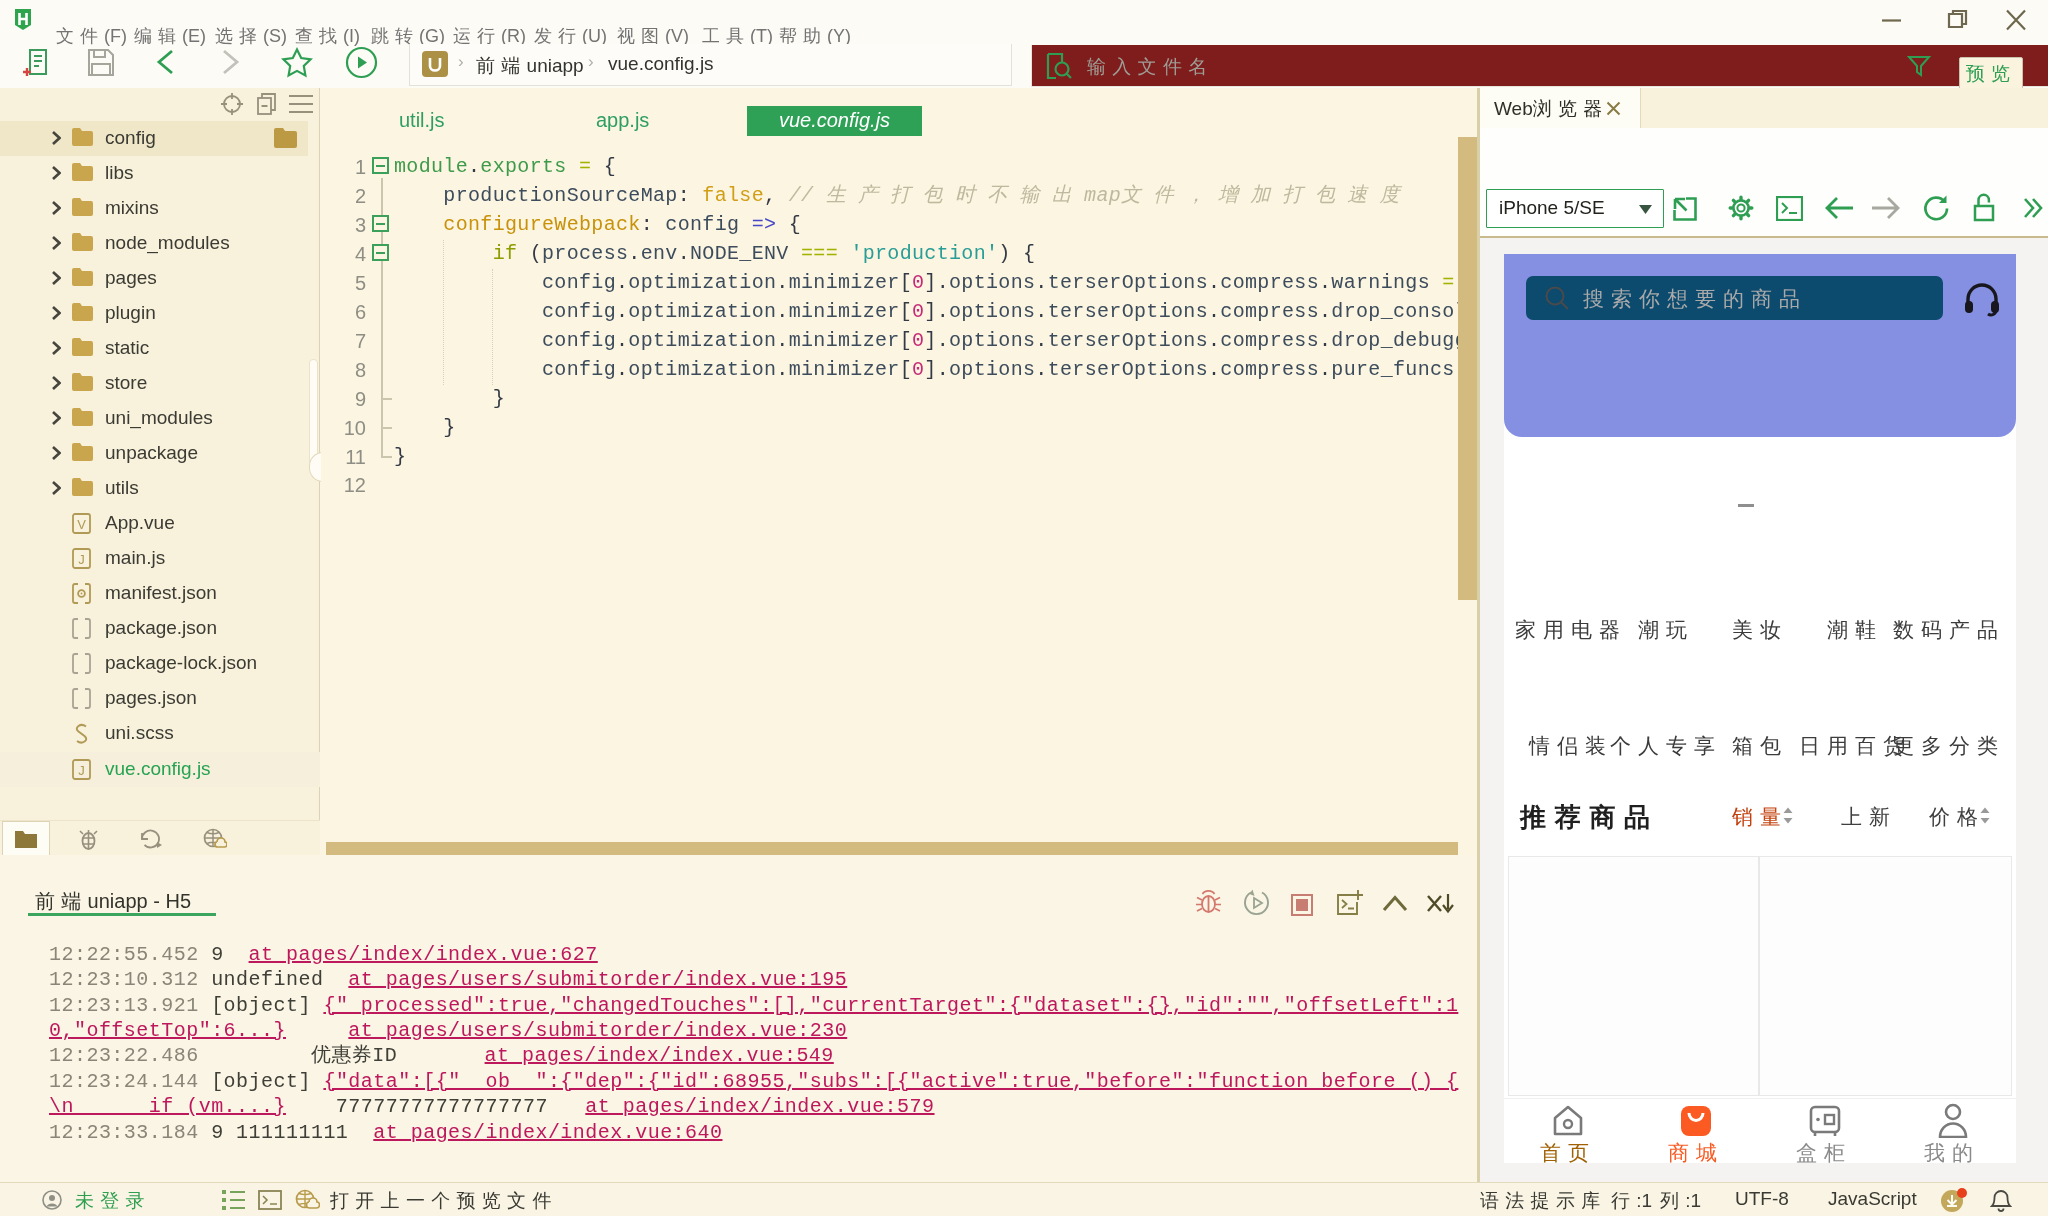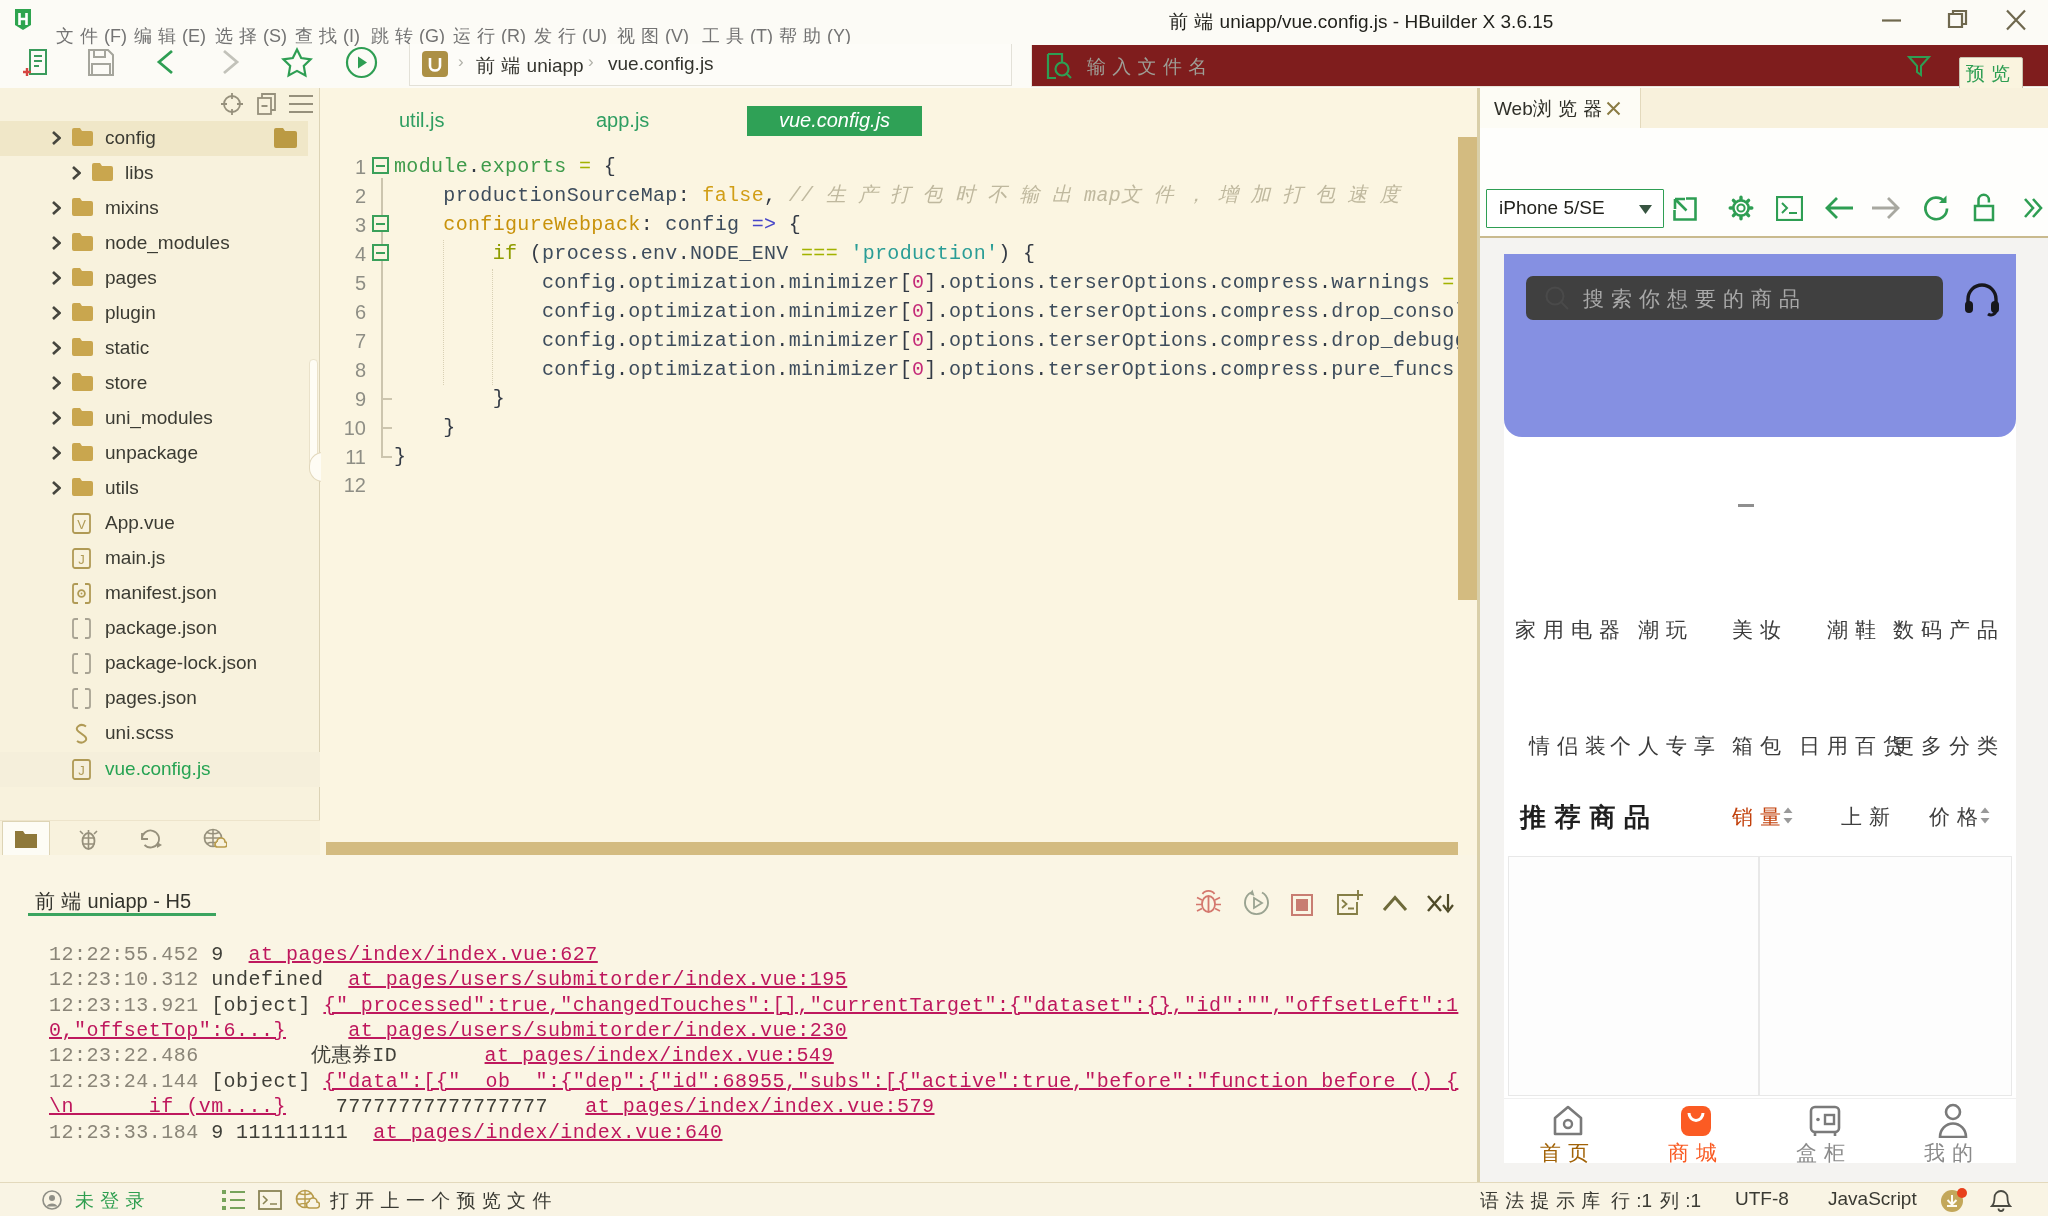--- a/index.html
+++ b/index.html
@@ -58,21 +58,20 @@
   <span class="menu" style="left:56px"><span class="lsM">文件</span>(F)</span>
   <span class="menu" style="left:134px"><span class="lsM">编辑</span>(E)</span>
   <span class="menu" style="left:215px"><span class="lsM">选择</span>(S)</span>
   <span class="menu" style="left:295px"><span class="lsM">查找</span>(I)</span>
   <span class="menu" style="left:371px"><span class="lsM">跳转</span>(G)</span>
   <span class="menu" style="left:453px"><span class="lsM">运行</span>(R)</span>
   <span class="menu" style="left:534px"><span class="lsM">发行</span>(U)</span>
   <span class="menu" style="left:617px"><span class="lsM">视图</span>(V)</span>
   <span class="menu" style="left:702px"><span class="lsM">工具</span>(T)</span>
   <span class="menu" style="left:779px"><span class="lsM">帮助</span>(Y)</span>
-  <span id="wintitle"><span class="lsA">前端</span>uniapp/vue.config.js - HBuilder X 3.6.15</span>
 
   <svg class="abs" style="left:1878px;top:8px" width="150" height="24" viewBox="0 0 150 24">
     <path d="M4 12.5 h19" stroke="#6F684E" stroke-width="2.2"></path>
     <path d="M71 6 h13 v13 h-13 z" fill="none" stroke="#6F684E" stroke-width="2.2"></path>
     <path d="M75 6 v-3 h13 v13 h-3" fill="none" stroke="#6F684E" stroke-width="2.2"></path>
     <path d="M129 2.5 l18 19 M147 2.5 l-18 19" stroke="#6F684E" stroke-width="2.2"></path>
   </svg>
 
   <svg class="abs" style="left:23px;top:46px" width="30" height="33" viewBox="0 0 30 33">
     <path d="M7 4 h16 v24 h-16 z" fill="none" stroke="#3A9B5C" stroke-width="2"></path>
@@ -142,21 +141,21 @@
           <path d="M2 2 L8.5 8 L2 14" fill="none" stroke="#46463E" stroke-width="2.6"></path>
         </svg>
         <svg class="ficon" width="21" height="18" viewBox="0 0 21 18">
           <path d="M0 2 q0-2 2-2 h6 l2 3 h9 q2 0 2 2 v11 q0 2 -2 2 h-17 q-2 0 -2-2 z" fill="#C9A64E"></path>
         </svg>
         <span class="label" style="">config</span>
         <svg class="abs" style="left:274px;top:7px" width="23" height="20" viewBox="0 0 23 20">
           <path d="M0 2 q0-2 2-2 h7 l2 3 h10 q2 0 2 2 v13 q0 2 -2 2 h-19 q-2 0 -2-2 z" fill="#BB9A43"></path>
         </svg>
       </div>
-<div class="trow" style="top:68px;margin-left:20px;">
+<div class="trow" style="top:68px;">
         <svg class="arr" width="10" height="16" viewBox="0 0 10 16">
           <path d="M2 2 L8.5 8 L2 14" fill="none" stroke="#46463E" stroke-width="2.6"></path>
         </svg>
         <svg class="ficon" width="21" height="18" viewBox="0 0 21 18">
           <path d="M0 2 q0-2 2-2 h6 l2 3 h9 q2 0 2 2 v11 q0 2 -2 2 h-17 q-2 0 -2-2 z" fill="#C9A64E"></path>
         </svg>
         <span class="label" style="">libs</span>
       </div>
 <div class="trow" style="top:103px;">
         <svg class="arr" width="10" height="16" viewBox="0 0 10 16">
@@ -454,21 +453,21 @@
   <svg class="abs" style="left:492px;top:105px" width="24" height="29" viewBox="0 0 24 29">
     <rect x="3" y="13" width="18" height="14" fill="none" stroke="#2E9E53" stroke-width="2.5"></rect>
     <path d="M6.5 13 v-6 a5.2 5.2 0 0 1 10.4 0 v2.5" fill="none" stroke="#2E9E53" stroke-width="2.5"></path>
   </svg>
   <svg class="abs" style="left:543px;top:109px" width="20" height="22" viewBox="0 0 20 22">
       <path d="M2 2 l8 9 -8 9 M10 2 l8 9 -8 9" fill="none" stroke="#2E9E53" stroke-width="2.6"></path>
     </svg>
 
   <div class="abs" id="phone" style="left:24px;top:166px;width:512px;height:909px;background:#fff">
     <div class="abs" style="left:0;top:0;width:512px;height:183px;background:#8590E2;border-radius:0 0 18px 18px"></div>
-    <div class="abs" style="left:22px;top:22px;width:417px;height:44px;background:#404040;border-radius:7px">
+    <div class="abs" style="left:22px;top:22px;width:417px;height:44px;background:#0c4a6e;border-radius:7px">
       <svg class="abs" style="left:18px;top:9px" width="26" height="26" viewBox="0 0 26 26">
         <circle cx="11" cy="11" r="8.5" fill="none" stroke="#4a4a4a" stroke-width="2"></circle>
         <path d="M17.5 17.5 L24 24" stroke="#4a4a4a" stroke-width="2"></path>
       </svg>
       <span class="abs lsC" style="left:57px;top:9px;font-size:21px;color:#A9A9A9">搜索你想要的商品</span>
     </div>
     <svg class="abs" style="left:459px;top:26px" width="38" height="38" viewBox="0 0 38 38">
       <path d="M5 24 v-5 a 14 14 0 0 1 28 0 v5" fill="none" stroke="#17171d" stroke-width="3.4"></path>
       <rect x="2" y="21" width="8" height="12" rx="4" fill="#17171d"></rect>
       <rect x="28" y="21" width="8" height="12" rx="4" fill="#17171d"></rect>

